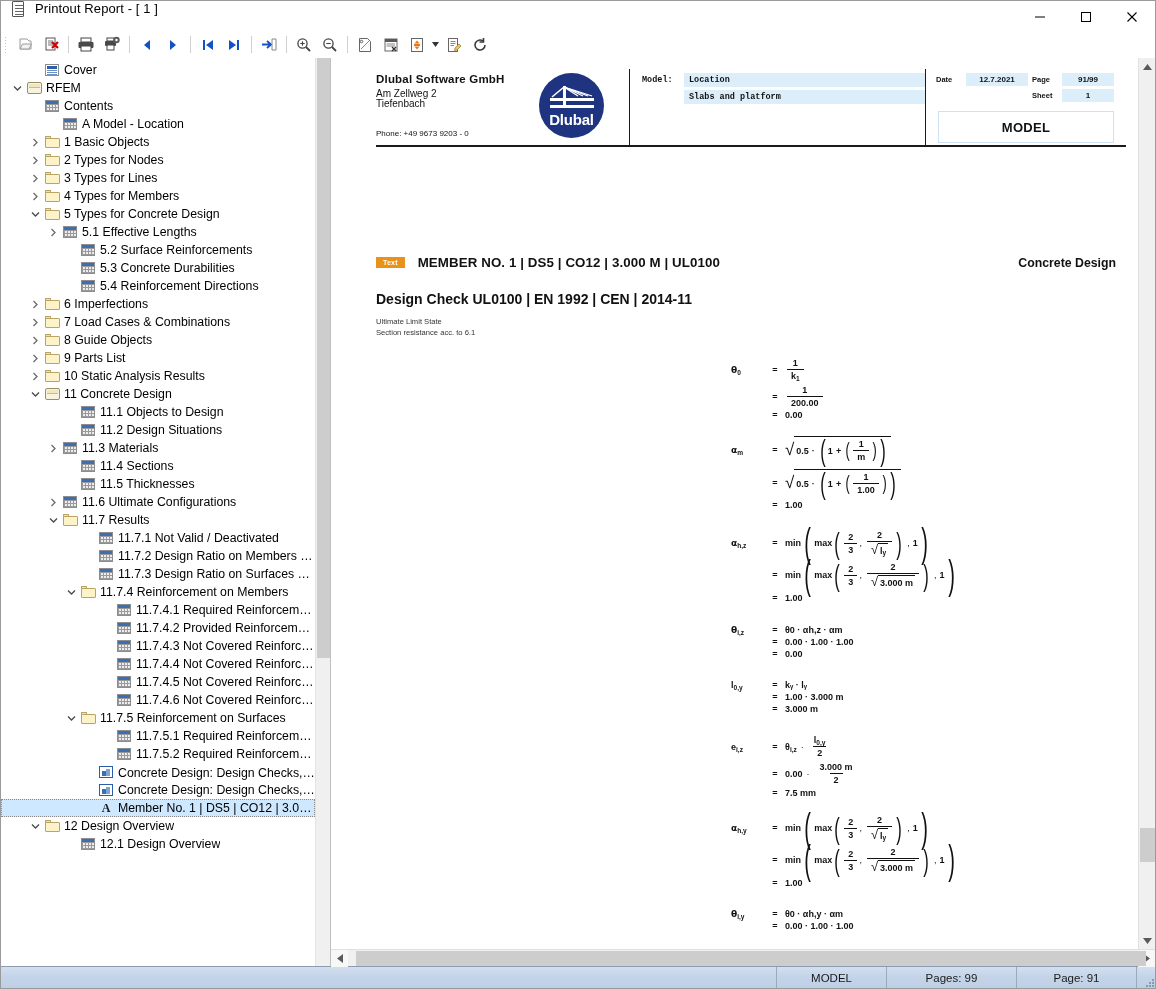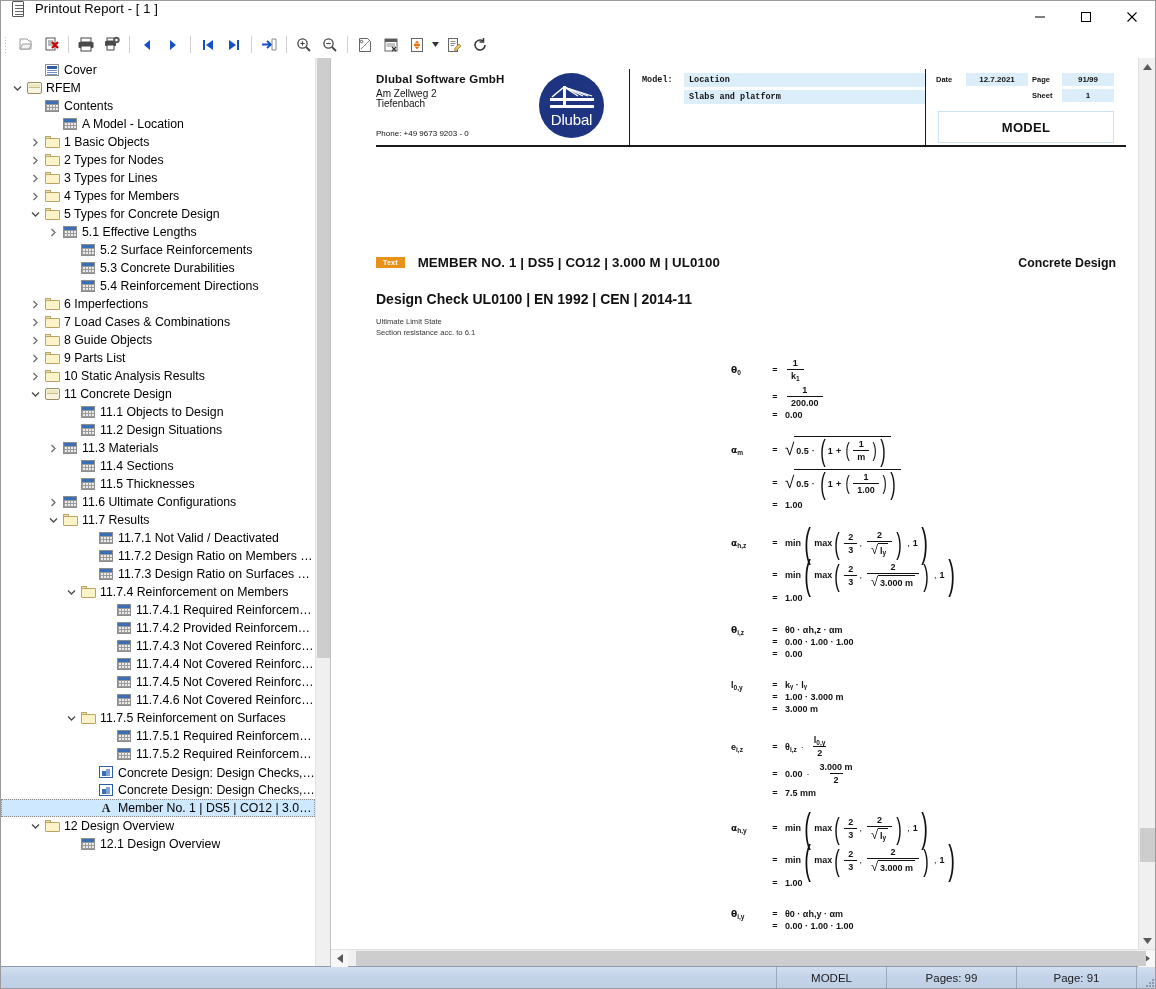--- a/index.html
+++ b/index.html
@@ -184,21 +184,21 @@
   .logo {
     position: absolute; left: 163px; top: 4px;
     width: 65px; height: 65px; border-radius: 50%; background: #1f3480;
     display: flex; flex-direction: column; align-items: center; justify-content: center;
   }
   .logo .glyph { width: 44px; height: 26px; position: relative; }
   .logo .glyph .bar1 { position: absolute; left: 0; top: 14px; width: 44px; height: 3px; background: #fff; }
   .logo .glyph .bar2 { position: absolute; left: 0; top: 21px; width: 44px; height: 3px; background: #fff; }
   .logo .glyph .post { position: absolute; left: 13px; top: 2px; width: 3px; height: 22px; background: #fff; }
   .logo .glyph svg { position: absolute; left: 0; top: 0; }
-  .logo .wordmark { font-size: 15px; font-weight: normal; color: #fff; letter-spacing: -0.2px; margin-top: 1px; }
+  .logo .wordmark { font-size: 15px; font-weight: bold; color: #fff; letter-spacing: -0.2px; margin-top: 1px; }
   .hdr-div { width: 1px; background: #1a1a1a; margin: 0 0 0 0; height: 76px; }
   .hdr-mid { width: 295px; padding: 4px 0 16px 12px; font-family: Liberation Mono, monospace; }
   .mfield { display: flex; align-items: center; margin-bottom: 3px; }
   .mfield .k { font-size: 8.5px; font-weight: bold; color: #111; width: 42px; }
   .mfield .v { flex: 1; background: #ddeefb; font-size: 8.5px; font-weight: bold; color: #111; padding: 2px 5px; }
   .hdr-div2 { width: 1px; background: #1a1a1a; height: 76px; }
   .hdr-right { width: 200px; padding: 4px 0 0 10px; }
   .hr-line { display: flex; align-items: center; margin-bottom: 3px; gap: 4px; }
   .hr-line .k { font-size: 7.5px; font-weight: bold; color: #111; width: 26px; text-align: left; }
   .hr-line .v { background: #ddeefb; font-size: 8px; font-weight: bold; color: #111; padding: 2px 4px; text-align: center; }

